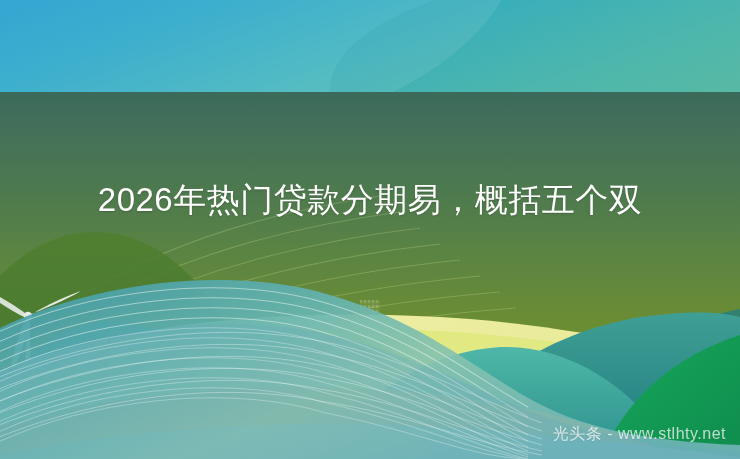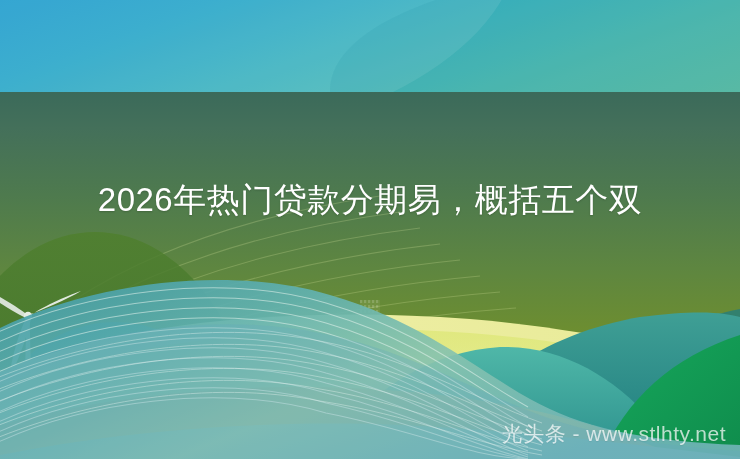--- a/index.html
+++ b/index.html
@@ -147,21 +147,21 @@
     text-shadow: 0 1px 2px rgba(0,0,0,0.18);
     white-space: nowrap;
   }
 
   
   .watermark {
     position: absolute;
     right: 14px;
     bottom: 8px;
     color: rgba(255,255,255,0.72);
-    font-size: 21px;
+    font-size: 16px;
     line-height: 34px;
     letter-spacing: 0.5px;
     white-space: nowrap;
     text-shadow: 0 1px 1px rgba(0,0,0,0.06);
   }
 </style>
 </head>
 <body>
 
 <div class="poster">

